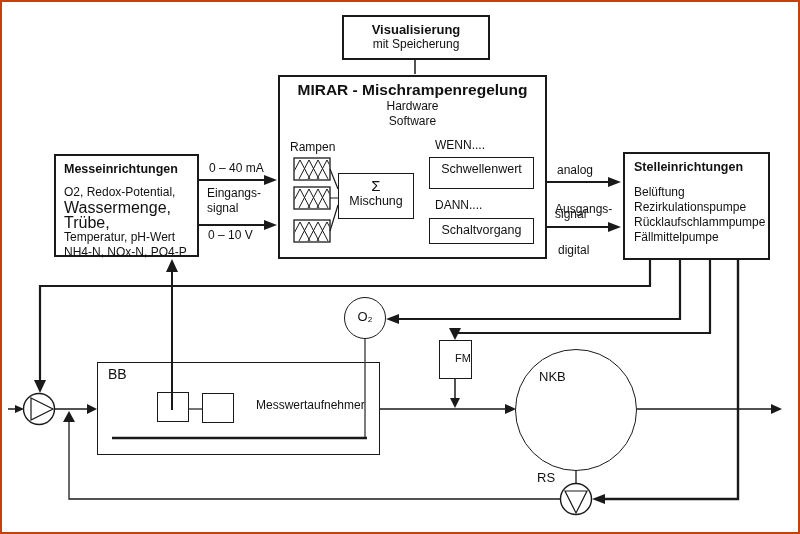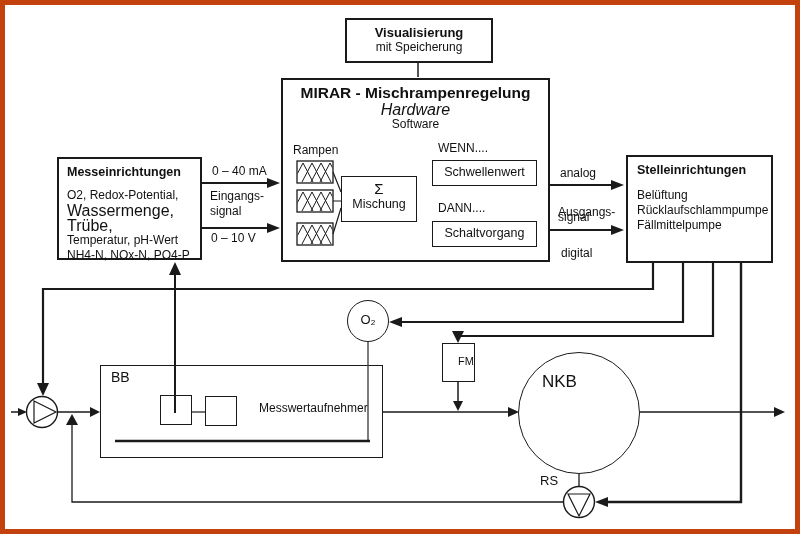--- a/index.html
+++ b/index.html
@@ -1,18 +1,18 @@
 <!DOCTYPE html>
 <html><head>
 <meta charset="utf-8">
 <style>
   html,body{margin:0;padding:0;background:#fff;}
   #stage{
     position:relative;width:800px;height:534px;background:#fff;
-    border:5px solid #c2410c;box-sizing:border-box;overflow:hidden;
+    border:2px solid #c2410c;box-sizing:border-box;overflow:hidden;
     font-family:"Liberation Sans","DejaVu Sans",sans-serif;color:#111;
   }
   .box{position:absolute;background:#fff;border:2px solid #1a1a1a;box-sizing:border-box;}
   .box.thin{border-width:1.4px;}
   .lbl{position:absolute;font-size:12px;line-height:15px;white-space:nowrap;color:#111;}
   .bold{font-weight:bold;}
   .ctr{text-align:center;}
   .circle{position:absolute;background:#fff;border:1.4px solid #1a1a1a;border-radius:50%;box-sizing:border-box;}
   #lines{position:absolute;left:0;top:0;z-index:5;pointer-events:none;}
   .z1{z-index:1;} .z2{z-index:2;}
@@ -22,33 +22,33 @@
 
 <div id="stage">
 
   <div class="box z2" style="left:340px;top:13px;width:148px;height:45px;">
     <div class="ctr bold" style="font-size:13px;margin-top:5px;">Visualisierung</div>
     <div class="ctr" style="font-size:12px;">mit Speicherung</div>
   </div>
 
   <div class="box z1" style="left:276px;top:73px;width:269px;height:184px;">
     <div class="ctr bold" style="font-size:15.5px;margin-top:4px;">MIRAR - Mischrampenregelung</div>
-    <div class="ctr" style="font-size:16px;line-height:15px;font-style:italic;">Hardware</div>
+    <div class="ctr" style="font-size:12px;line-height:15px;">Hardware</div>
     <div class="ctr" style="font-size:12px;line-height:15px;">Software</div>
   </div>
 
   <div class="lbl z2" style="left:288px;top:138px;">Rampen</div>
 
   <div class="box thin z2" style="left:336px;top:171px;width:76px;height:46px;">
     <div class="ctr" style="font-size:15px;margin-top:3px;">Σ</div>
     <div class="ctr" style="font-size:12.5px;">Mischung</div>
   </div>
 
   <div class="lbl z2" style="left:433px;top:136px;">WENN....</div>
-  <div class="box thin z2" style="left:427px;top:155px;width:105px;height:26px;">
+  <div class="box thin z2" style="left:427px;top:155px;width:105px;height:32px;">
     <div class="ctr" style="font-size:12.5px;margin-top:4px;">Schwellenwert</div>
   </div>
   <div class="lbl z2" style="left:433px;top:196px;">DANN....</div>
   <div class="box thin z2" style="left:427px;top:216px;width:105px;height:26px;">
     <div class="ctr" style="font-size:12.5px;margin-top:4px;">Schaltvorgang</div>
   </div>
 
   <div class="box z1" style="left:52px;top:152px;width:145px;height:103px;padding:6px 0 0 8px;">
     <div class="bold" style="font-size:12.5px;margin-bottom:9px;">Messeinrichtungen</div>
     <div style="font-size:12px;line-height:15px;">O2, Redox-Potential,</div>
@@ -63,41 +63,42 @@
   <div class="lbl" style="left:206px;top:226px;">0 – 10 V</div>
 
   <div class="lbl" style="left:555px;top:161px;">analog</div>
   <div class="lbl" style="left:553px;top:200px;">Ausgangs-</div>
   <div class="lbl" style="left:553px;top:205px;">signal</div>
   <div class="lbl" style="left:556px;top:226px;margin-top:15px;">digital</div>
 
   <div class="box z1" style="left:621px;top:150px;width:147px;height:108px;padding:6px 0 0 9px;">
     <div class="bold" style="font-size:12.5px;margin-bottom:11px;">Stelleinrichtungen</div>
     <div style="font-size:12px;line-height:15px;">Belüftung</div>
+    <div style="font-size:12px;line-height:15px;">Rezirkulationspumpe</div>
     <div style="font-size:12px;line-height:15px;">Rücklaufschlammpumpe</div>
     <div style="font-size:12px;line-height:15px;">Fällmittelpumpe</div>
   </div>
 
   <div class="box thin z1" style="left:95px;top:360px;width:283px;height:93px;">
     <div style="position:absolute;left:10px;top:3px;font-size:14px;">BB</div>
   </div>
   <div class="box thin z2" style="left:155px;top:390px;width:32px;height:30px;border-width:1.3px;"></div>
   <div class="box thin z2" style="left:200px;top:391px;width:32px;height:30px;border-width:1.3px;"></div>
   <div class="lbl z2" style="left:254px;top:396px;">Messwertaufnehmer</div>
 
   <div class="circle z2" style="left:342px;top:295px;width:42px;height:42px;">
     <div style="position:absolute;left:0;right:0;top:11px;text-align:center;font-size:13px;">O₂</div>
   </div>
 
   <div class="box thin z2" style="left:437px;top:338px;width:33px;height:39px;">
     <div style="position:absolute;left:0;right:0;top:11px;text-align:right;font-size:11px;">FM</div>
   </div>
 
   <div class="circle z1" style="left:513px;top:347px;width:122px;height:122px;">
-    <div style="position:absolute;left:23px;top:19px;font-size:17px;">NKB</div>
+    <div style="position:absolute;left:23px;top:19px;font-size:13px;">NKB</div>
   </div>
 
   <div class="lbl z2" style="left:535px;top:468px;font-size:13px;">RS</div>
 
   <svg id="lines" width="800" height="534" viewBox="0 0 800 534">
     <defs>
       <clipPath id="rampclip">
           <rect x="0.6" y="0.6" width="34.8" height="20.8"></rect>
         </clipPath>
       <g id="ramp">

